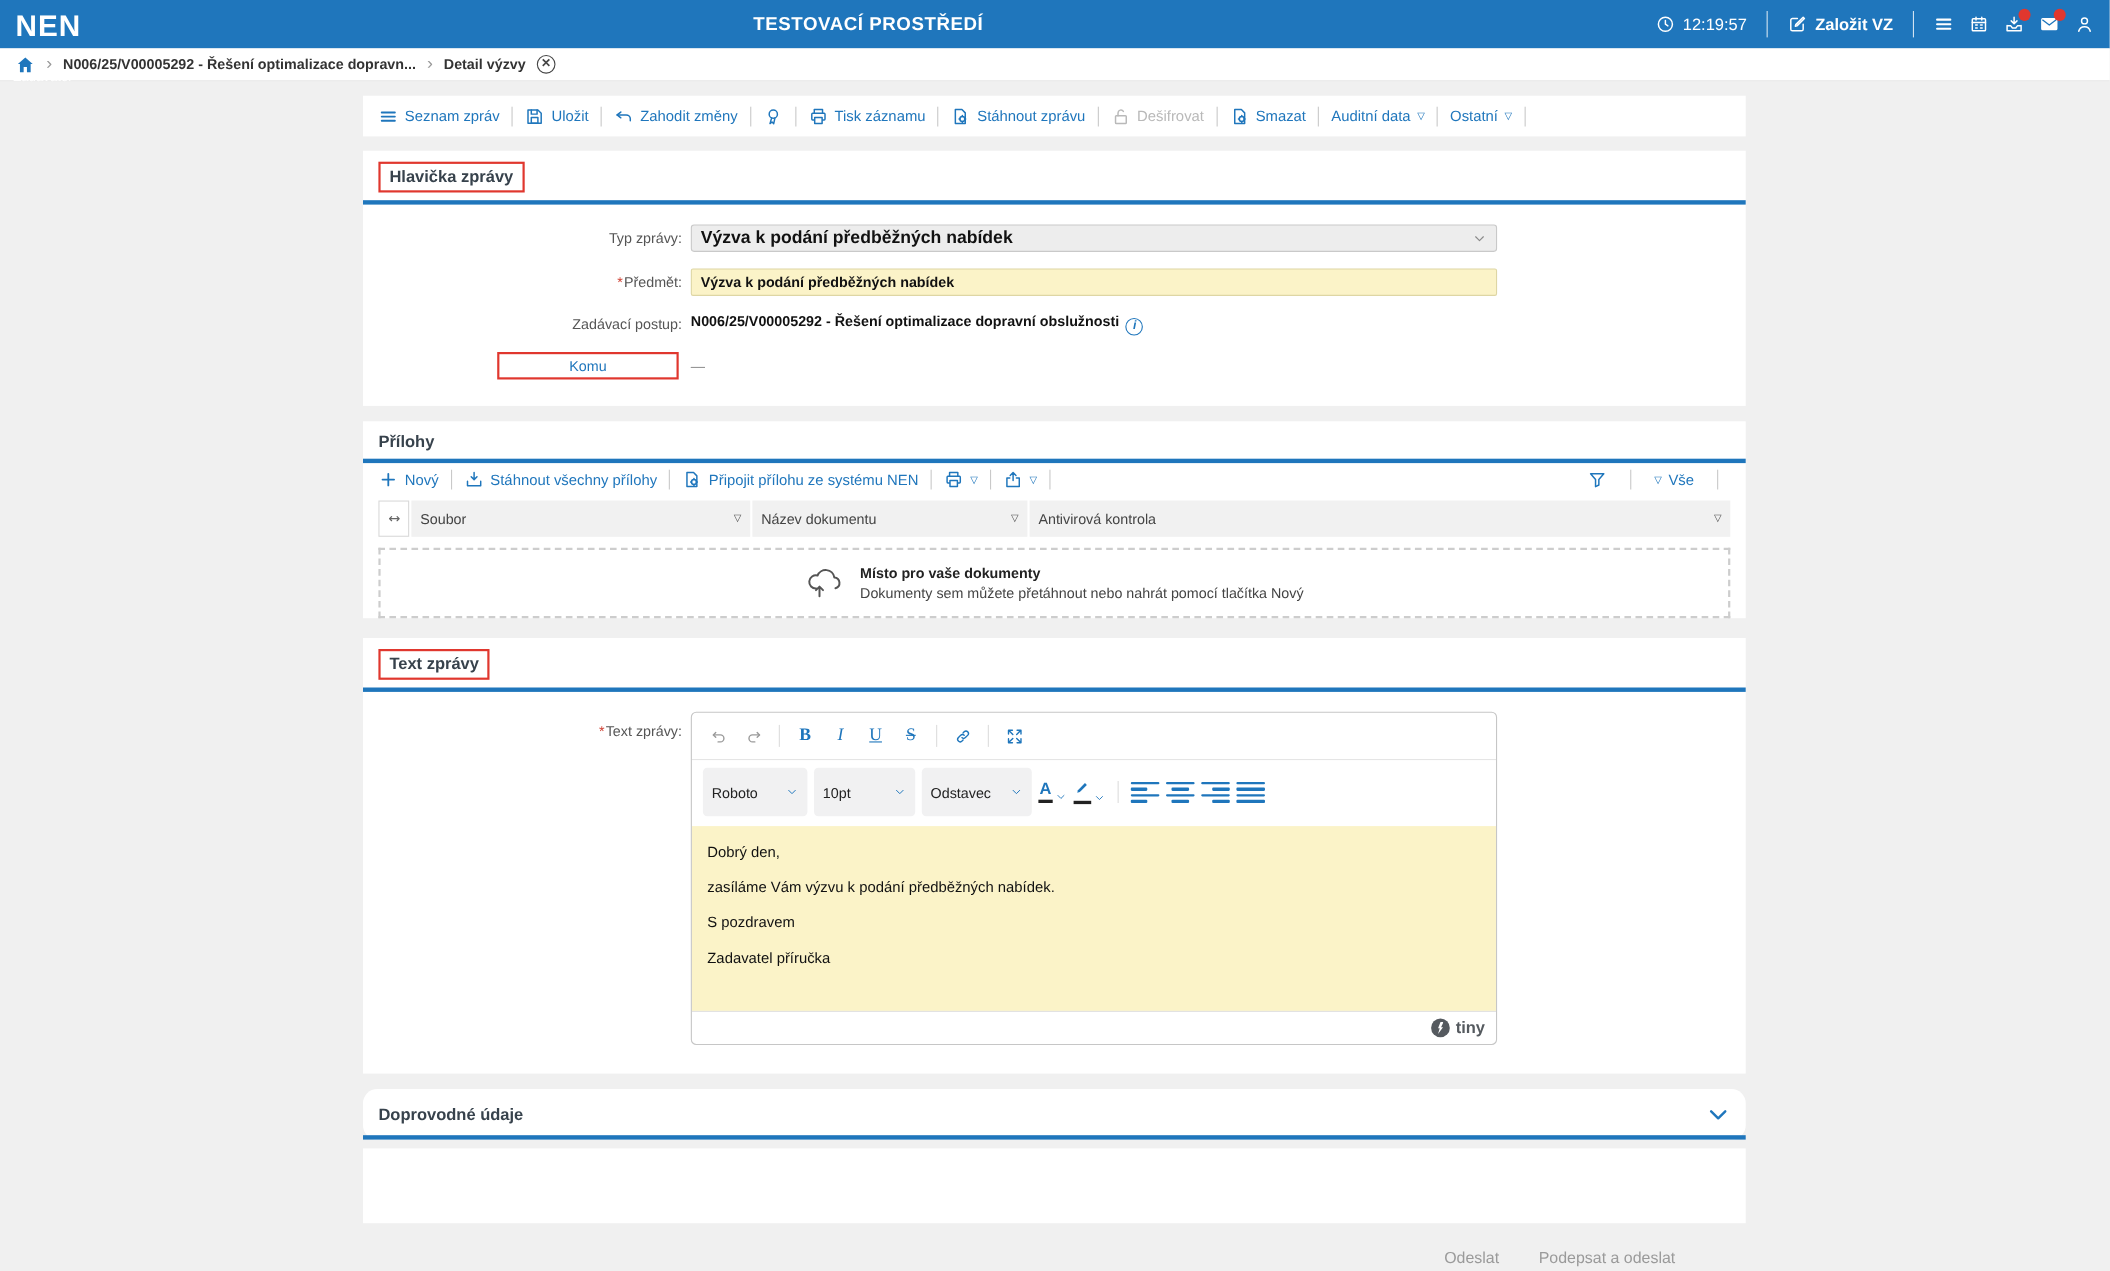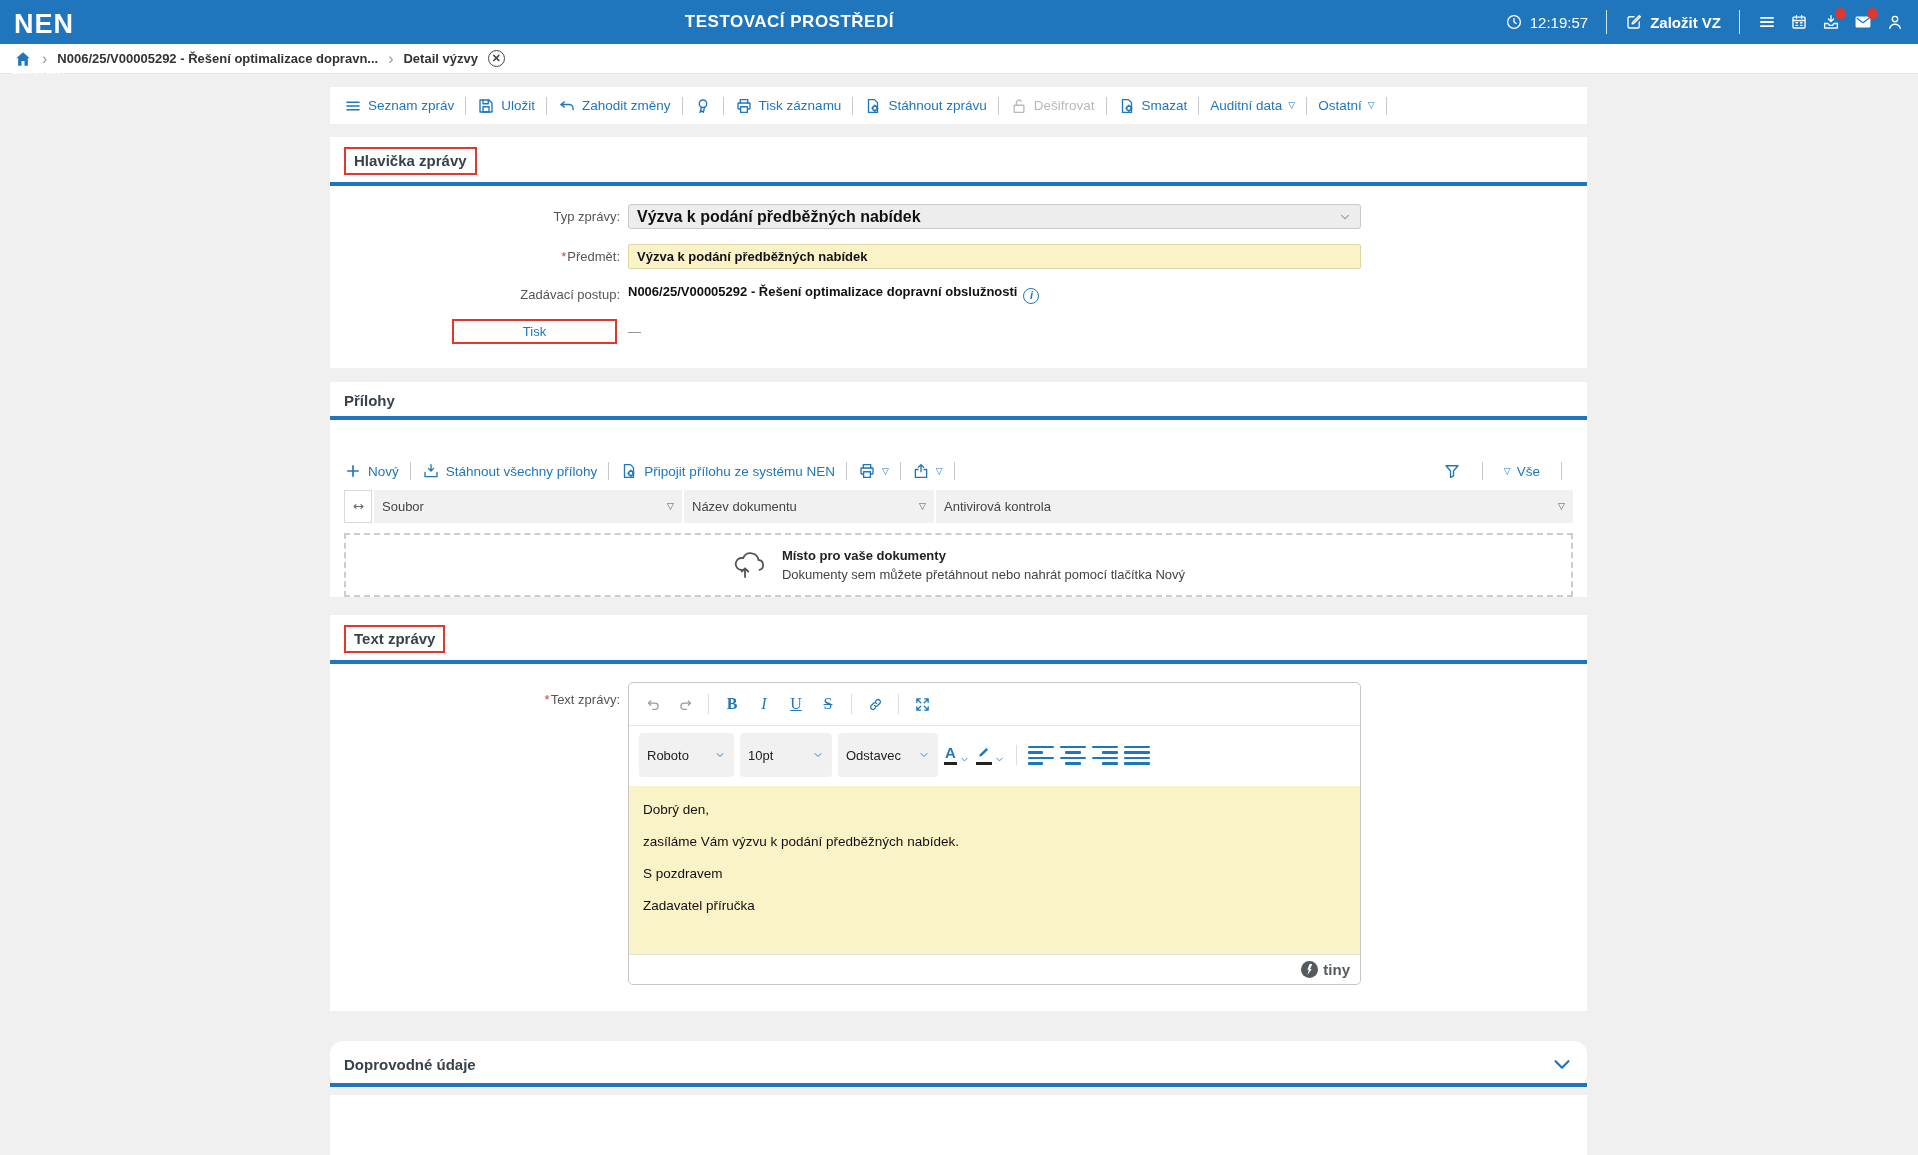--- a/index.html
+++ b/index.html
@@ -58,21 +58,21 @@
   .bold-val { font-weight:bold; color:#111; }
   .select-box { width:733px; height:25px; background:#ededed; border:1px solid #c9c9c9; border-radius:3px; display:flex; align-items:center; padding:0 8px; font-weight:bold; color:#111; }
   .select-box .chev { margin-left:auto; color:#8a8a8a; }
   .yellow-input { width:733px; height:25px; background:#fbf3c8; border:1px solid #ded6a4; border-radius:2px; display:flex; align-items:center; padding:0 8px; font-weight:bold; color:#111; font-size:13px; }
   .info-i { display:inline-block; width:16px; height:16px; border:1.6px solid #1f76bc; border-radius:50%; color:#1f76bc; font-size:11px; line-height:13px; text-align:center; font-weight:bold; font-style:italic; margin-left:6px; vertical-align:-3px; }
   .komu-row { align-items:center; }
   .komu-box { border:2px solid #e0372e; width:165px; height:25px; display:flex; align-items:center; justify-content:center; color:#1f76bc; font-size:13px; margin-left:auto; margin-right:3px; cursor:pointer; }
   .dash { color:#888; }
 
   
-  .att-toolbar { display:flex; align-items:center; padding:6px 14px 8px; color:#1f76bc; font-size:13.5px;margin-top:36px; }
+  .att-toolbar { display:flex; align-items:center; padding:6px 14px 8px; color:#1f76bc; font-size:13.5px; }
   .att-right { margin-left:auto; display:flex; align-items:center; gap:10px; }
   .grid-head { display:flex; margin:2px 14px 0; gap:2px; }
   .gh-cell { background:#f1f1f1; height:33px; display:flex; align-items:center; padding:0 8px; font-size:13px; color:#444; }
   .gh-tool { width:28px; justify-content:center; background:#fff; border:1px solid #d9d9d9; color:#666; }
   .gh-cell .tri { margin-left:auto; color:#555; }
   .dropzone { margin:10px 14px 16px; border:2px dashed #cdcdcd; height:64px; display:flex; align-items:center; justify-content:center; gap:16px; color:#555; }
   .dz-title { font-size:13px; font-weight:bold; color:#222; margin-bottom:4px; }
   .dz-sub { font-size:13px; color:#444; }
   .cloud-ic { width:34px; height:30px; }
 
@@ -289,21 +289,21 @@
           </div>
       </div>
       <div class="frow">
         <div class="flabel">Zadávací postup:</div>
         <div class="fvalue bold-val">
           <span>N006/25/V00005292 - Řešení optimalizace dopravní obslužnosti</span><span class="info-i">i</span>
         </div>
       </div>
       <div class="frow komu-row">
         <div class="flabel" style="display:flex;">
-          <span class="komu-box">Tisk</span>
+          <span class="komu-box">Komu</span>
         </div>
         <div class="fvalue dash">—</div>
       </div>
     </div>
   </div>
 
   <div class="panel" style="margin-top:14px;">
     <div class="sec-head">
       <span class="sec-title">Přílohy</span>
     </div>
@@ -503,21 +503,21 @@
           <p>Zadavatel příručka</p>
         </div>
         <div class="ed-status">
           <span class="tiny-logo"></span>
           <span class="tiny-word">tiny</span>
         </div>
       </div>
     </div>
   </div>
 
-  <div class="panel" style="margin-top:30px;border-radius:13px;">
+  <div class="panel" style="margin-top:14px;border-radius:13px;">
     <div class="acc-head">
       <span class="sec-title">Doprovodné údaje</span>
       <svg class="ic" viewBox="0 0 24 24" style="color:#1f76bc;width:22px;height:22px;stroke-width:2.4;cursor:pointer">
           <path d="M5 9 L12 16 L19 9"></path>
         </svg>
     </div>
     <div class="sec-line"></div>
   </div>
   <div class="panel acc-empty"></div>
 

